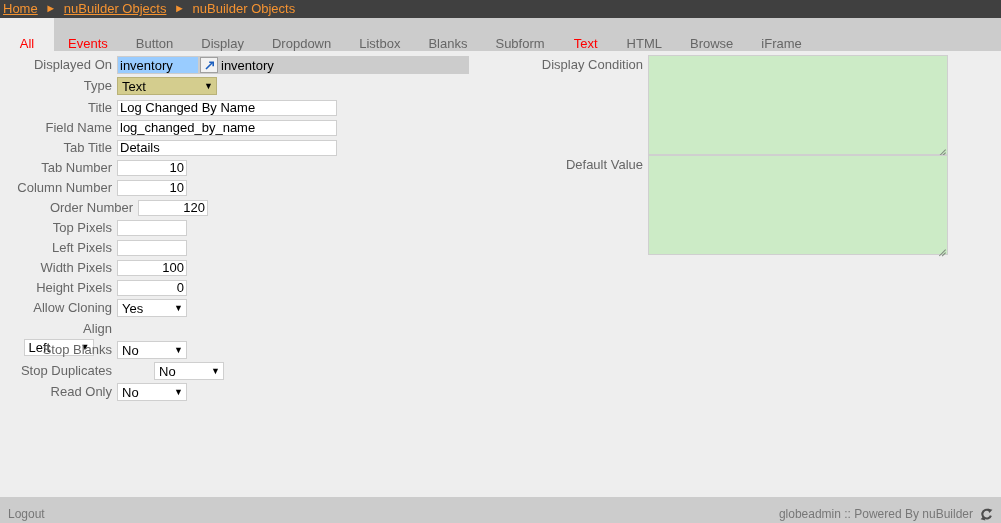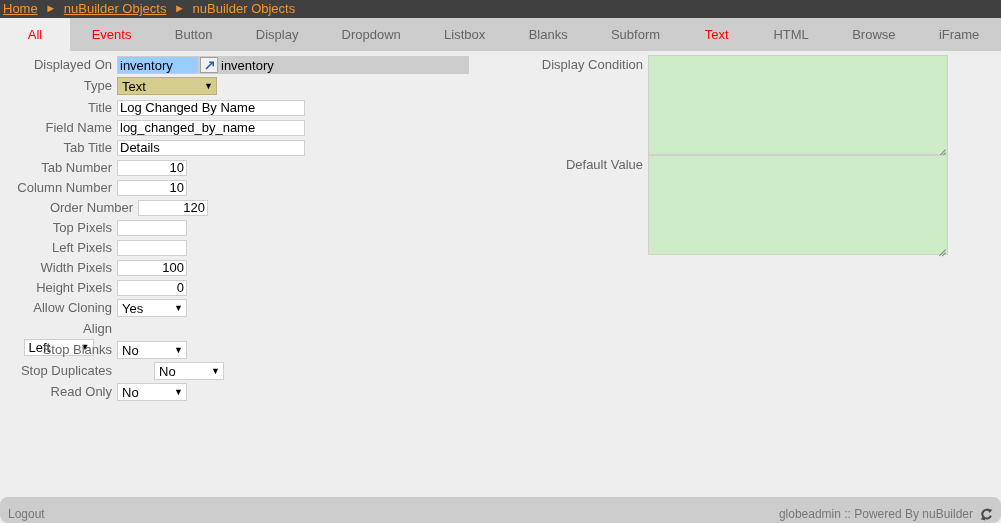--- a/index.html
+++ b/index.html
@@ -47,23 +47,23 @@
   
   #tabbar {
     height: 33px;
     background: #cccccc;
     display: flex;
     align-items: stretch;
     font-size: 13px;
     position: relative;
   }
   .tab {
-    padding: 0 22px;
-    display: flex;
-    align-items: center;
+    padding: 0 14px;
+    display: flex;
+    align-items: flex-end;
     justify-content: center;
     color: #666666;
     cursor: pointer;
     white-space: nowrap;
     min-width: 26px;
   }
   .tab.tab-active {
     background: #eeeeee;
   }
   .tab.tab-red {
@@ -106,21 +106,21 @@
     font-size: 13px;
     color: #000000;
     border: 1px solid #cfcfcf;
     background: #ffffff;
     height: 16px;
     line-height: 16px;
     padding: 0 2px;
     box-sizing: border-box;
     outline: none;
   }
-  input.txt-wide { width: 188px; }
+  input.txt-wide { width: 220px; }
   input.txt-num {
     width: 70px;
     text-align: right;
   }
 
   
   .lookup-wrap {
     width: 352px;
     height: 18px;
     background: #cccccc;
@@ -237,21 +237,20 @@
     width: 1001px;
     height: 26px;
     background: #cccccc;
     display: flex;
     align-items: center;
     justify-content: space-between;
     box-sizing: border-box;
     padding: 8px 8px 0 8px;
     font-size: 12px;
     color: #777777;
-    border-radius: 8px;
   }
   #footer .logout {
     cursor: pointer;
     color: #777777;
   }
   #footer .foot-right {
     display: flex;
     align-items: center;
     gap: 7px;
   }

